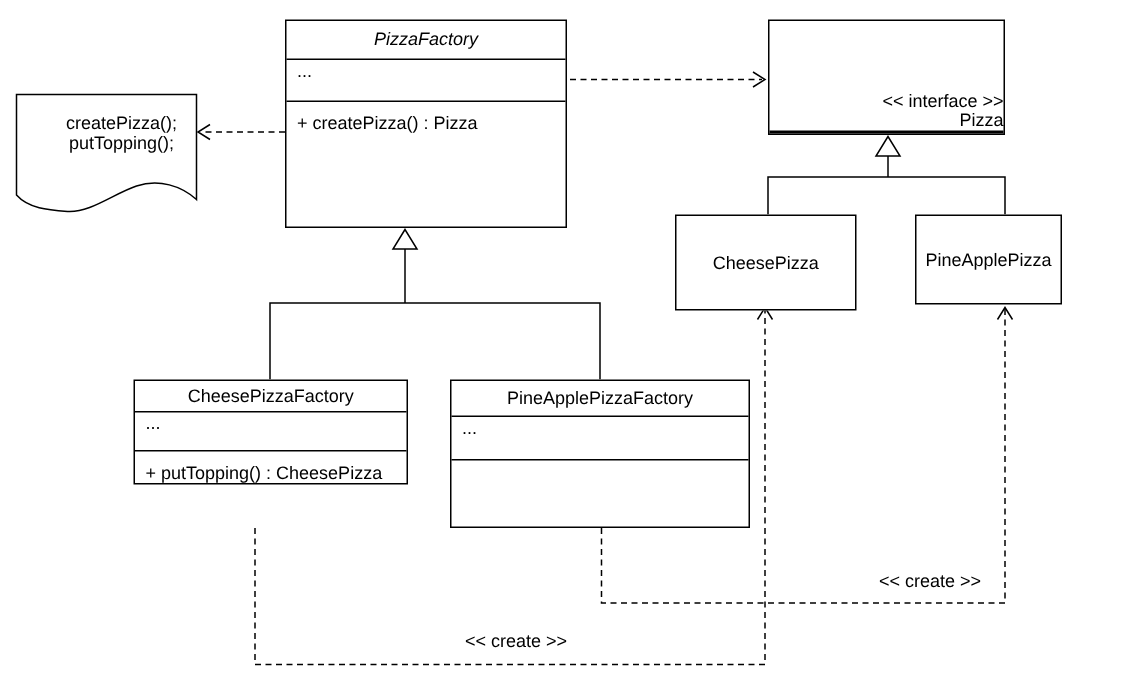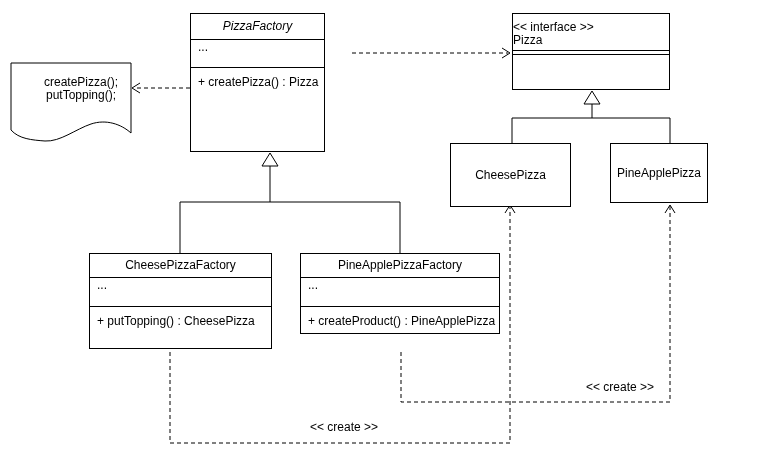--- a/index.html
+++ b/index.html
@@ -36,22 +36,23 @@
     border-bottom: 1px solid #000000;
     display: flex;
     align-items: center;
     justify-content: center;
     text-align: center;
   }
   .italic { font-style: italic; }
   .uml-stereo-wrap {
     box-sizing: border-box;
     border-bottom: 1px solid #000000;
-    text-align: left;
+    text-align: right;
     padding-top: 7px;
+    margin-top: 40px;
   }
   .uml-gap {
     box-sizing: border-box;
     height: 4px;
     border-bottom: 1px solid #000000;
   }
   .uml-attrs {
     box-sizing: border-box;
     border-bottom: 1px solid #000000;
     padding: 1px 7px 0 7px;
@@ -111,21 +112,21 @@
 
     <polyline points="401,352 401,402 670,402 670,206" fill="none" stroke="#000000" stroke-width="1" stroke-dasharray="4 3"></polyline>
     <path d="M665,213 L670,205 L675,213" fill="none" stroke="#000000" stroke-width="1"></path>
   </svg>
 
   <div class="note-text">
     <div>createPizza();</div>
     <div>putTopping();</div>
   </div>
 
-  <div class="uml-class" style="left:190px; top:13px; width:135px; height:139px;">
+  <div class="uml-class" style="left:190px; top:13px; width:188px; height:139px;">
     <div class="uml-title italic" style="height:26px;">PizzaFactory</div>
     <div class="uml-attrs" style="height:28px;">...</div>
     <div class="uml-methods">+ createPizza() : Pizza</div>
   </div>
 
   <div class="uml-class" style="left:512px; top:13px; width:158px; height:77px;">
     <div class="uml-stereo-wrap" style="height:37px;">
       <div>&lt;&lt; interface &gt;&gt;</div>
       <div>Pizza</div>
     </div>
@@ -133,28 +134,27 @@
   </div>
 
   <div class="uml-class uml-simple" style="left:450px; top:143px; width:121px; height:64px;">
     <div>CheesePizza</div>
   </div>
 
   <div class="uml-class uml-simple" style="left:610px; top:143px; width:98px; height:60px;">
     <div>PineApplePizza</div>
   </div>
 
-  <div class="uml-class" style="left:89px; top:253px; width:183px; height:96px;">
+  <div class="uml-class" style="left:89px; top:253px; width:183px; height:70px;">
     <div class="uml-title" style="height:24px;">CheesePizzaFactory</div>
     <div class="uml-attrs" style="height:29px;">...</div>
     <div class="uml-methods">+ putTopping() : CheesePizza</div>
   </div>
 
-  <div class="uml-class" style="left:300px; top:253px; width:200px; height:81px;">
+  <div class="uml-class" style="left:300px; top:253px; width:200px; height:99px;">
     <div class="uml-title" style="height:24px;">PineApplePizzaFactory</div>
     <div class="uml-attrs" style="height:29px;">...</div>
-    <div class="uml-methods">+ createProduct() : PineApplePizza</div>
   </div>
 
   <div class="create-label" style="left:344px; top:427px;">&lt;&lt; create &gt;&gt;</div>
   <div class="create-label" style="left:620px; top:387px;">&lt;&lt; create &gt;&gt;</div>
 
 </div>
 
 </body></html>

